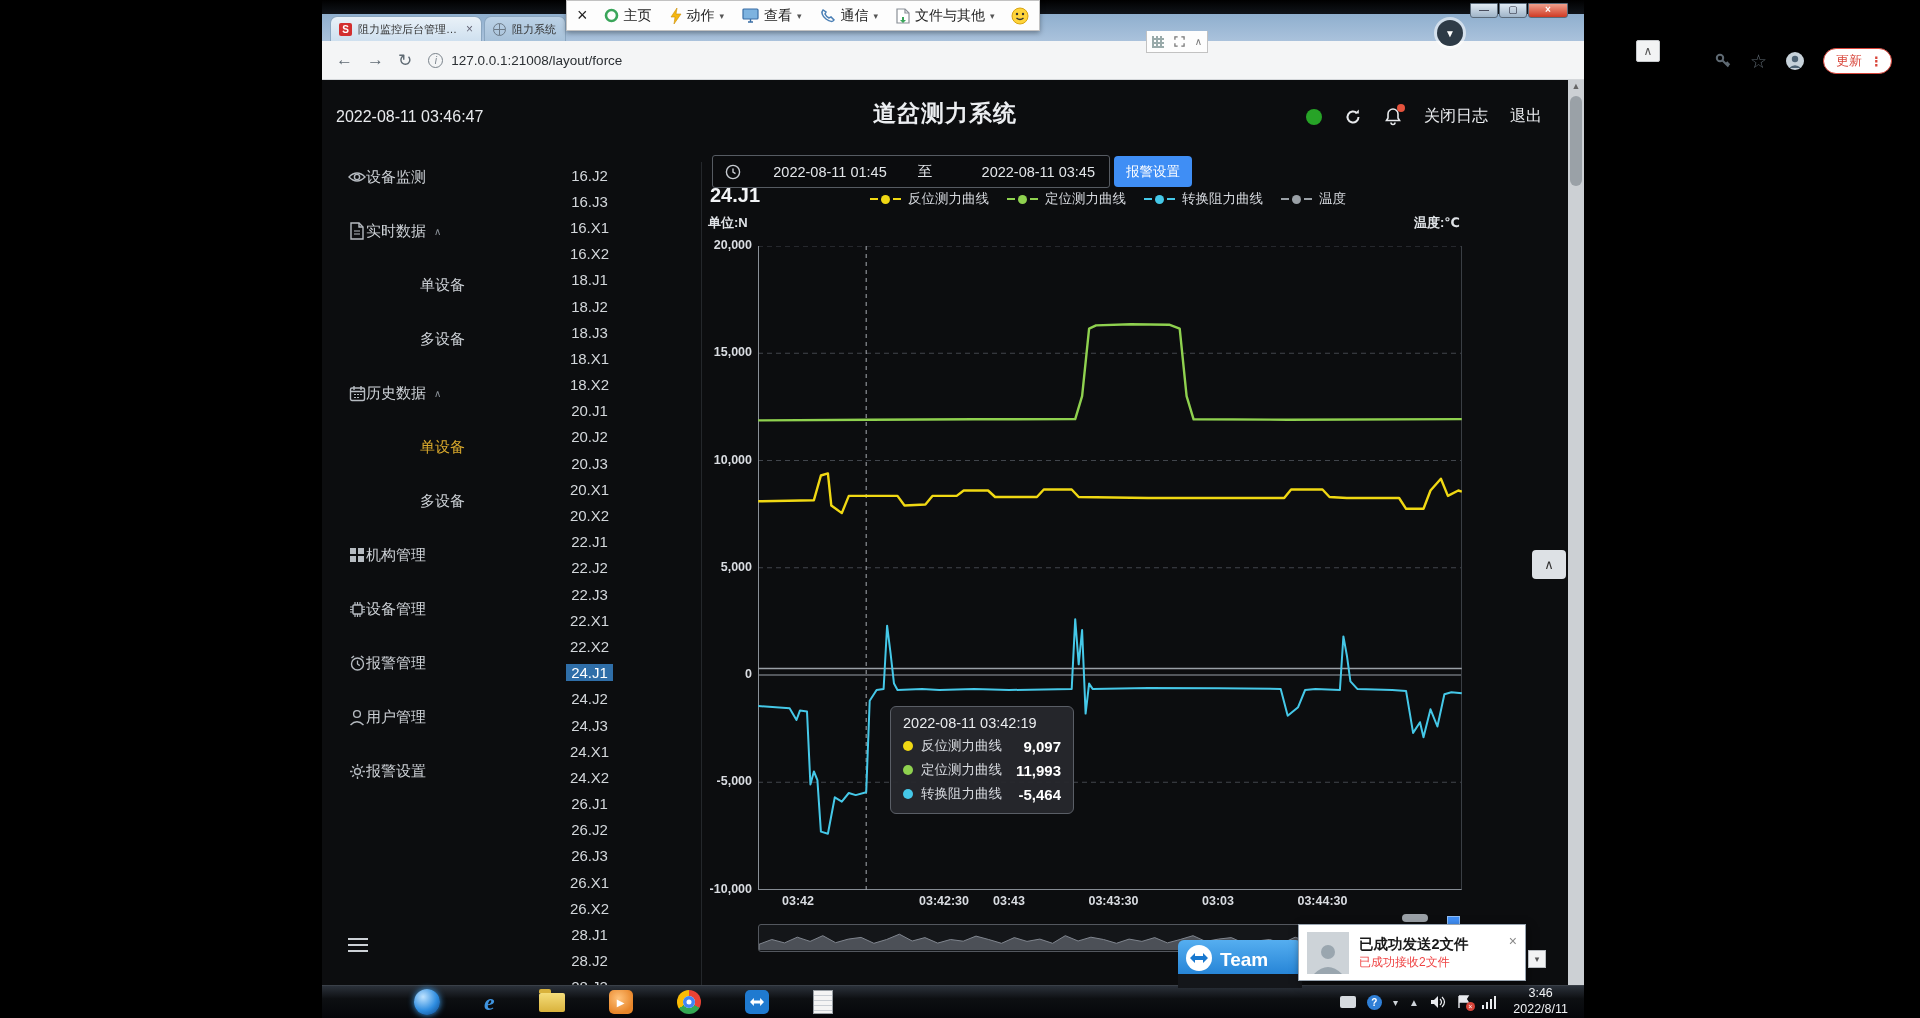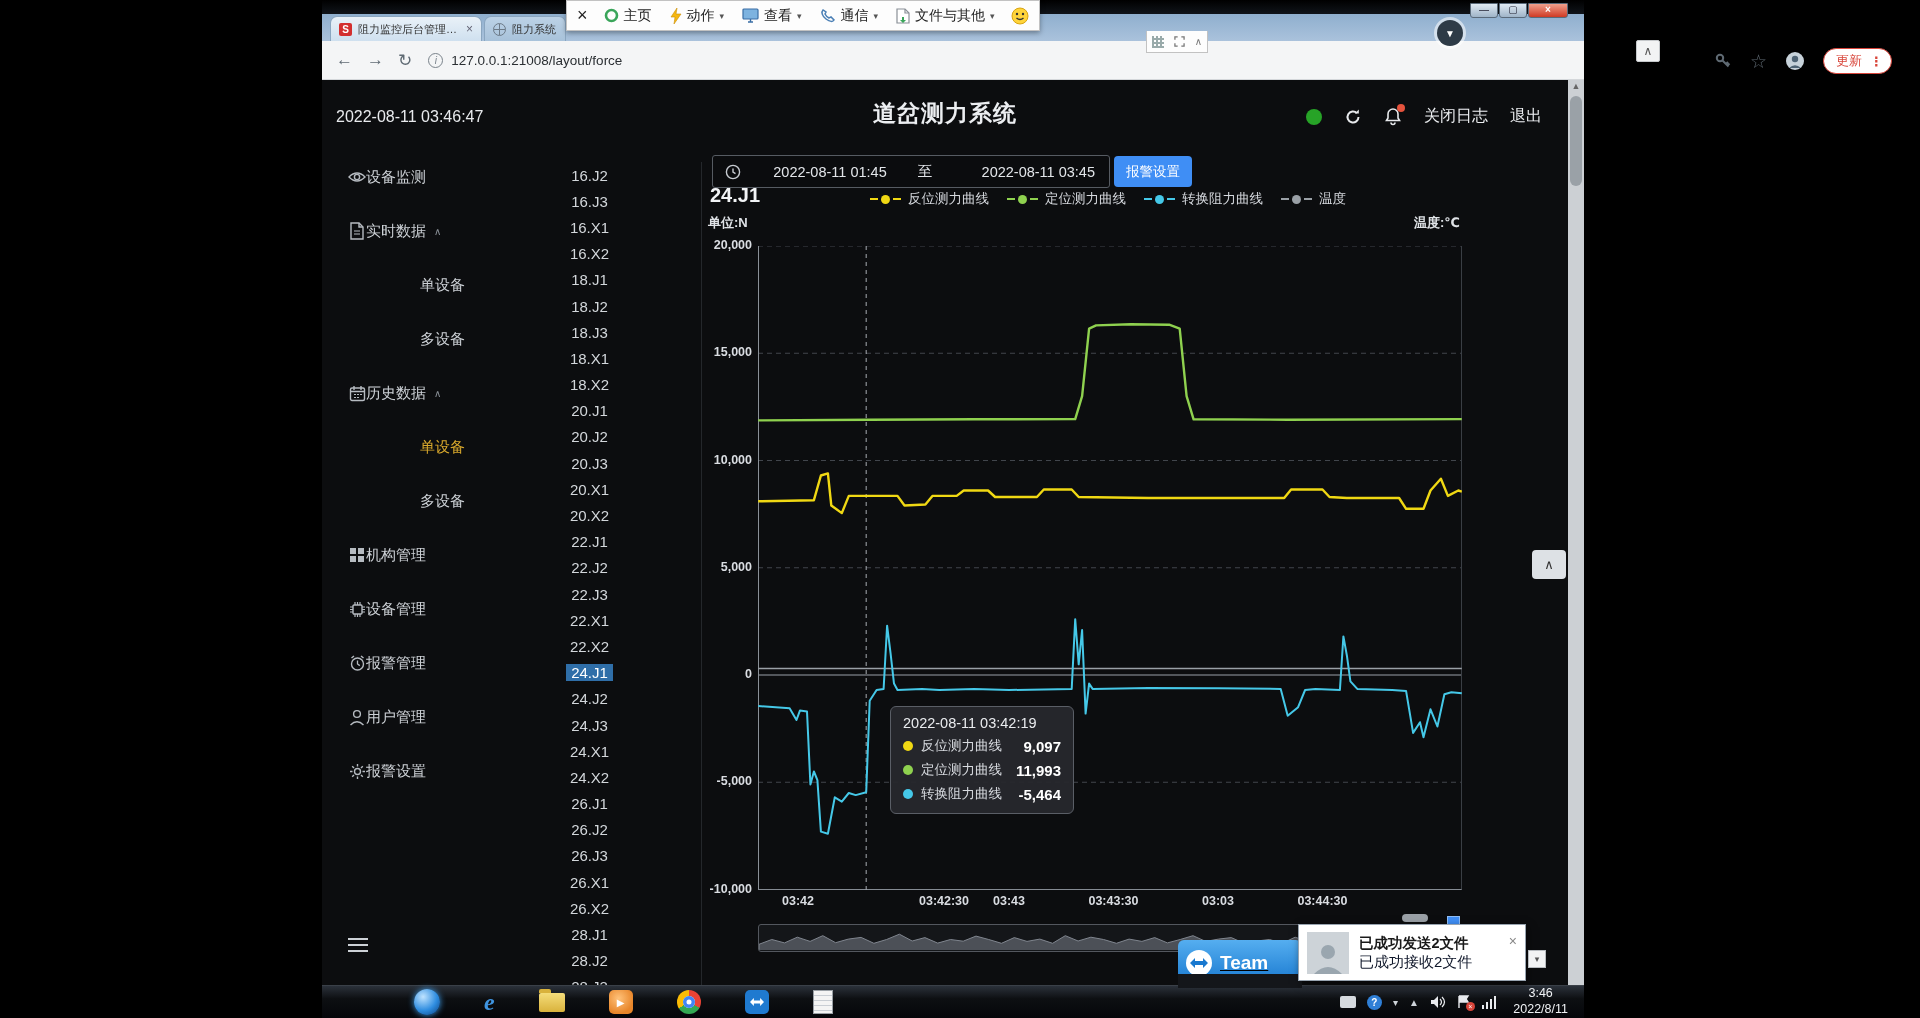--- a/index.html
+++ b/index.html
@@ -96,28 +96,28 @@
   .tt-row{display:flex;align-items:center;margin-top:6px;}
   .tt-dot{width:10px;height:10px;border-radius:50%;flex:none;}
   .tt-label{color:#d8dbe0;font-size:13.5px;margin-left:8px;}
   .tt-val{margin-left:auto;color:#fff;font-size:15px;font-weight:bold;}
   #up-btn{position:absolute;left:830px;top:400px;width:34px;height:29px;background:#dde1e5;border-radius:4px;color:#333;font-size:13px;display:flex;align-items:center;justify-content:center;z-index:25;}
   #minimap{position:absolute;left:56px;top:774px;width:704px;height:28px;border:1px solid #53575e;border-radius:3px;background:#141619;overflow:hidden;}
   #mini-handle{position:absolute;left:745px;top:766px;width:13px;height:13px;background:#3f8ef5;border:1px solid #8fbdf5;z-index:21;}
   #mini-pill{position:absolute;left:700px;top:764px;width:26px;height:8px;background:#9aa0a6;border-radius:4px;z-index:21;}
 
   
-  #tv-panel{left:1178px;top:940px;width:124px;height:45px;background:linear-gradient(#55aef0,#1878cf);border-radius:6px 6px 0 0;display:flex;align-items:center;gap:8px;padding:5px 8px;z-index:28;text-decoration:underline;}
+  #tv-panel{left:1178px;top:940px;width:124px;height:45px;background:linear-gradient(#55aef0,#1878cf);border-radius:6px 6px 0 0;display:flex;align-items:flex-end;gap:8px;padding:14px 8px;z-index:28;}
   #tv-panel .tv-logo{width:26px;height:26px;border-radius:50%;background:#fff;display:flex;align-items:center;justify-content:center;flex:none;}
   #tv-panel .tv-brand{color:#fff;font-size:19px;font-weight:bold;}
   #tv-substrip{left:1178px;top:974px;width:124px;height:14px;background:#14161a;z-index:29;}
   #notif{left:1298px;top:924px;width:228px;height:57px;background:#fff;border:1px solid #98a4b0;box-shadow:2px 3px 8px rgba(0,0,0,.5);display:flex;align-items:center;padding:0 8px;gap:10px;z-index:30;}
   #notif .avatar{width:42px;height:42px;background:#cdd3d8;display:flex;align-items:flex-end;justify-content:center;flex:none;}
   #notif .n-title{font-size:14.5px;font-weight:bold;color:#1a1a1a;}
-  #notif .n-sub{font-size:15px;color:#0f172a;margin-top:0;}
+  #notif .n-sub{font-size:12px;color:#ef4444;margin-top:0;}
   #notif .n-close{margin-left:auto;color:#888;font-size:14px;align-self:flex-start;margin-top:8px;}
   #notif-caret{left:1528px;top:950px;width:18px;height:18px;background:#f2f3f4;border:1px solid #b8bcc0;color:#555;font-size:9px;text-align:center;line-height:17px;z-index:30;}
 
   
   #taskbar{left:322px;top:985px;width:1262px;height:33px;background:linear-gradient(#2b313a,#0d0f12 40%,#05060a);border-top:1px solid #3a4048;display:flex;align-items:center;z-index:27;}
   #task-icons{display:flex;align-items:center;gap:44px;margin-left:92px;}
   .tb-orb{width:26px;height:26px;border-radius:50%;background:radial-gradient(circle at 35% 30%,#bfe3ff,#2f8de0 55%,#0a3c7a);box-shadow:0 0 6px #3e9be6;}
   .tb-ie{color:#3f94e0;font-size:24px;font-weight:bold;font-style:italic;font-family:"Liberation Serif","DejaVu Serif",serif;}
   .tb-folder{width:26px;height:19px;background:linear-gradient(#f5dd7a,#d9b23c);border-radius:2px;position:relative;}
   .tb-folder::before{content:"";position:absolute;top:-4px;left:0;width:12px;height:4px;background:#d9b23c;border-radius:2px 2px 0 0;}

